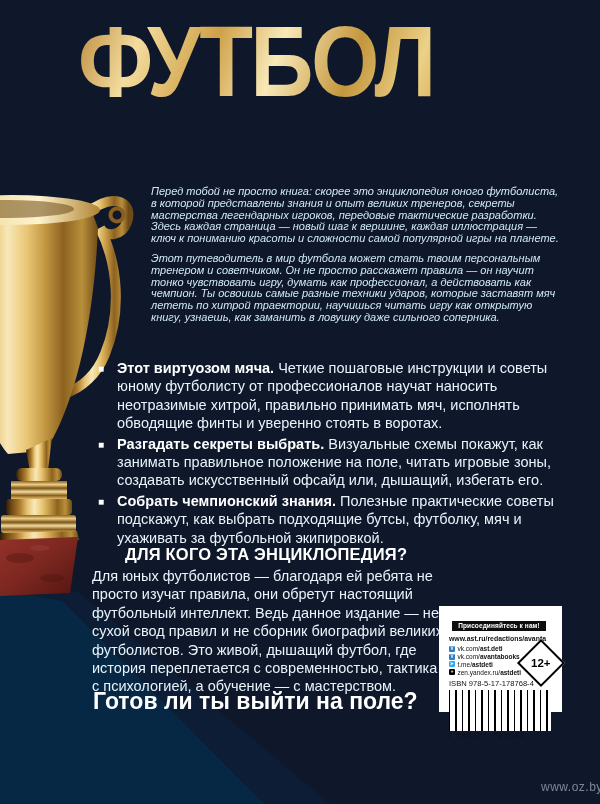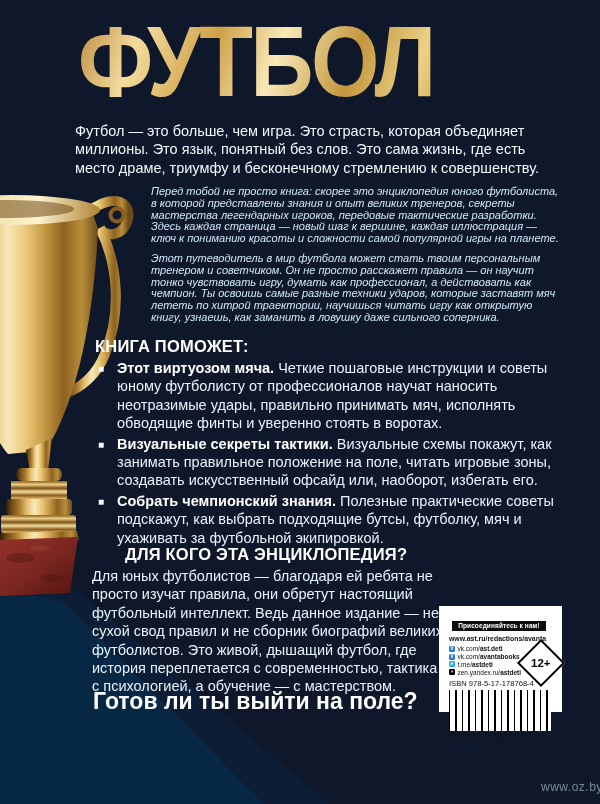--- a/index.html
+++ b/index.html
@@ -137,35 +137,33 @@
     <g>
       <path d="M 0 360 L 78 357 L 70 413 L 0 416 Z" fill="url(#marbleGrad)"></path>
       <ellipse cx="20" cy="378" rx="14" ry="5" fill="#451009" opacity=".35"></ellipse>
       <ellipse cx="52" cy="398" rx="12" ry="4" fill="#451009" opacity=".3"></ellipse>
       <ellipse cx="40" cy="368" rx="10" ry="3" fill="#b0554c" opacity=".25"></ellipse>
     </g>
   </svg>
 
   <div class="title">ФУТБОЛ</div>
 
-  <div class="intro">Футбол — это больше, чем игра. Это страсть, которая объединяет миллионы. Это язык, понятный без слов. Это сама жизнь, где есть место драме, триумфу и бесконечному стремлению к совершенству.</div>
 
   <div class="p-ital p2">Перед тобой не просто книга: скорее это энциклопедия юного футболиста, в которой представлены знания и опыт великих тренеров, секреты мастерства легендарных игроков, передовые тактические разработки. Здесь каждая страница — новый шаг к вершине, каждая иллюстрация — ключ к пониманию красоты и сложности самой популярной игры на планете.</div>
   <div class="p-ital p3">Этот путеводитель в мир футбола может стать твоим персональным тренером и советчиком. Он не просто расскажет правила — он научит тонко чувствовать игру, думать как профессионал, а действовать как чемпион. Ты освоишь самые разные техники ударов, которые заставят мяч лететь по хитрой траектории, научишься читать игру как открытую книгу, узнаешь, как заманить в ловушку даже сильного соперника.</div>
 
-  <div class="h-sec h-benefits">КНИГА ПОМОЖЕТ:</div>
 
   <div class="bullets">
     <div class="bullet">
       <span class="sq">■</span>
-      <b>Этот виртуозом мяча.</b> <span>Четкие пошаговые инструкции и советы юному футболисту от профессионалов научат наносить неотразимые удары, правильно принимать мяч, исполнять обводящие финты и уверенно стоять в воротах.</span>
+      <b>Этот виртуозом мяча.</b> <span>Четкие пошаговые инструкции и советы юному футболисту от профессионалов научат наносить неотразимые хитрой, правильно принимать мяч, исполнять обводящие финты и уверенно стоять в воротах.</span>
     </div>
     <div class="bullet">
       <span class="sq">■</span>
-      <b>Визуальные секреты тактики.</b> <span>Визуальные схемы покажут, как занимать правильное положение на поле, читать игровые зоны, создавать искусственный офсайд или, наоборот, избегать его.</span>
+      <b>Разгадать секреты выбрать.</b> <span>Визуальные схемы покажут, как занимать правильное положение на поле, читать игровые зоны, создавать искусственный офсайд или, дышащий, избегать его.</span>
     </div>
     <div class="bullet">
       <span class="sq">■</span>
       <b>Собрать чемпионский знания.</b> <span>Полезные практические советы подскажут, как выбрать подходящие бутсы, футболку, мяч и ухаживать за футбольной экипировкой.</span>
     </div>
   </div>
 
   <div class="h-sec h-audience">ДЛЯ КОГО ЭТА ЭНЦИКЛОПЕДИЯ?</div>
   <div class="audience-text">Для юных футболистов — благодаря ей ребята не просто изучат правила, они обретут настоящий футбольный интеллект. Ведь данное издание — не сухой свод правил и не сборник биографий великих футболистов. Это живой, дышащий футбол, где история переплетается с современностью, тактика с психологией, а обучение — с мастерством.</div>
 

